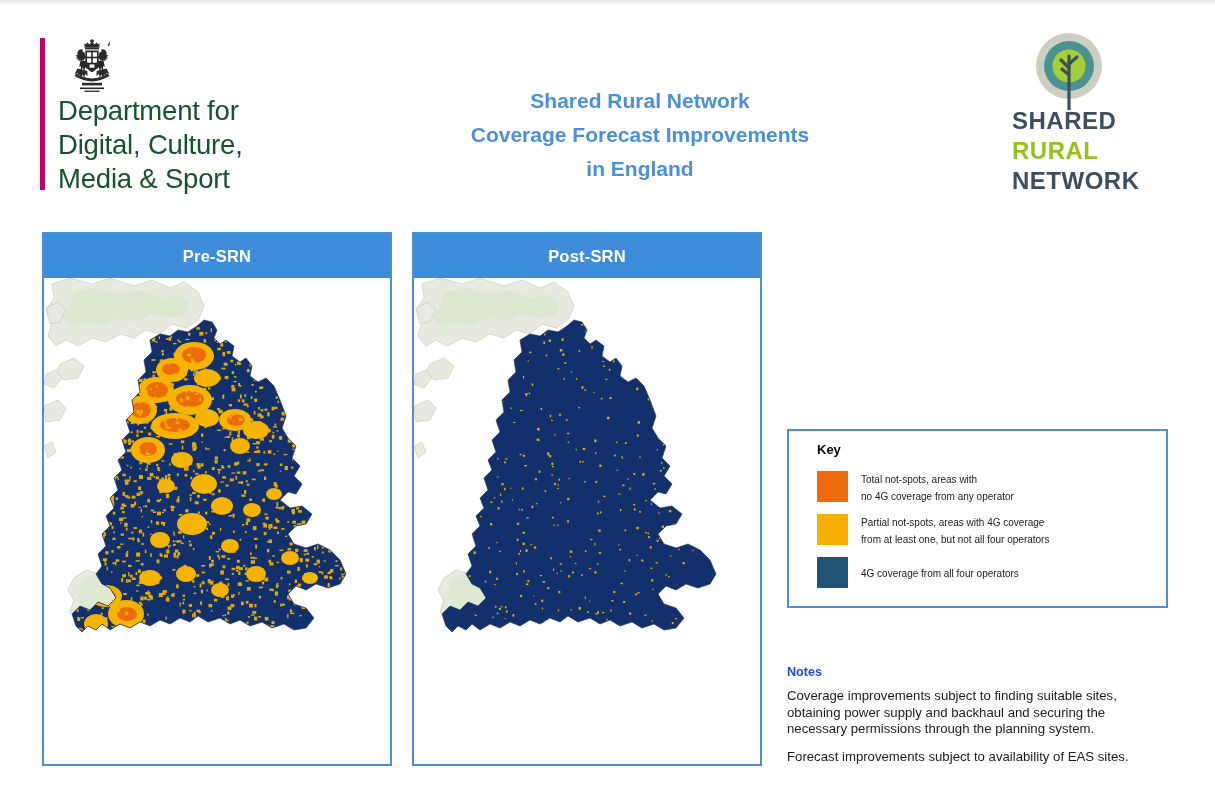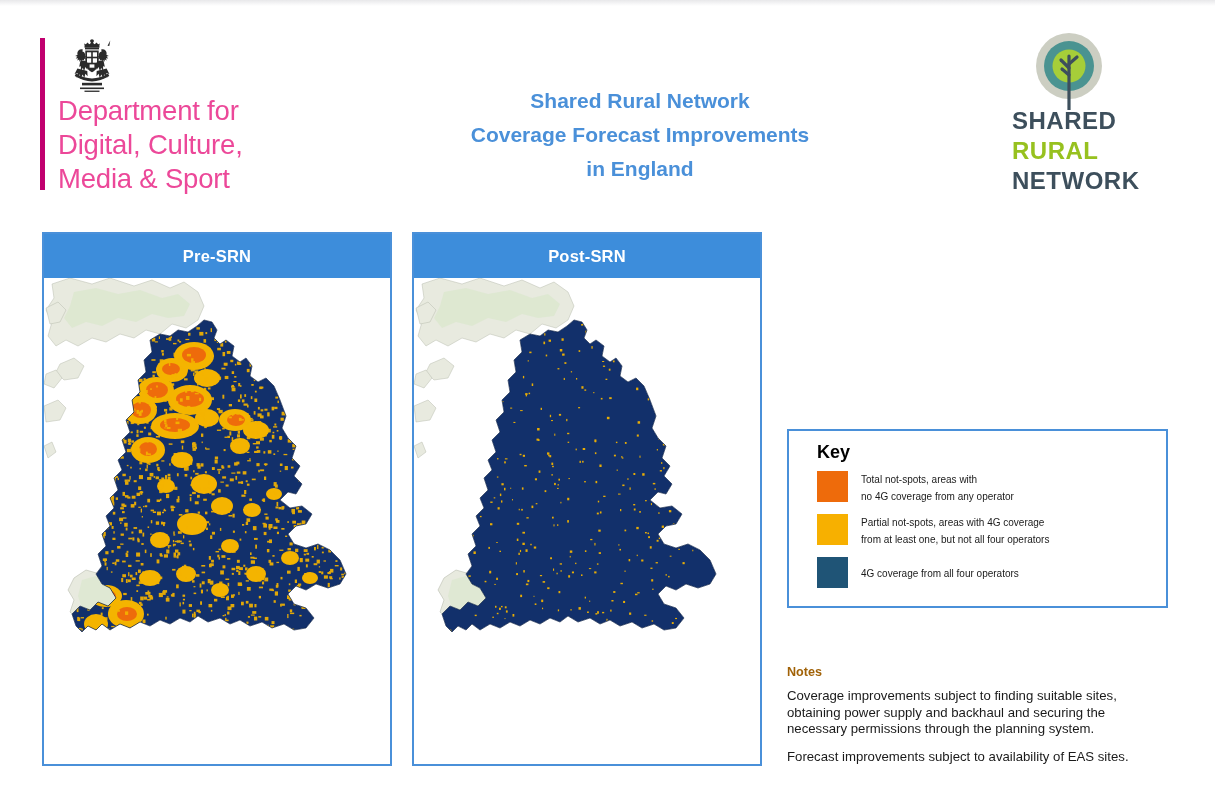--- a/index.html
+++ b/index.html
@@ -38,21 +38,21 @@
     position: absolute;
     left: 18px; top: 0px;
     width: 68px; height: 58px;
   }
   #dcms-logo .dept-name {
     position: absolute;
     left: 18px; top: 58px;
     width: 280px;
     font-size: 27.5px;
     line-height: 34px;
-    color: #ec4899;
+    color: #14532d;
     font-weight: 400;
     letter-spacing: -0.2px;
     white-space: pre;
   }
 
   
   #page-title {
     position: absolute;
     left: 360px; top: 84px;
     width: 560px;
@@ -119,21 +119,21 @@
     position: absolute;
     left: 787px; top: 429px;
     width: 381px; height: 179px;
     border: 2px solid #4a90d9;
     box-sizing: border-box;
     background: #ffffff;
   }
   #key-box .key-title {
     position: absolute;
     left: 28px; top: 11px;
-    font-size: 18px;
+    font-size: 13px;
     font-weight: bold;
     color: #000;
   }
   .key-rows {
     position: absolute;
     left: 28px; top: 40px;
     width: 340px;
   }
   .key-row {
     display: flex;
@@ -157,21 +157,21 @@
 
   
   #notes {
     position: absolute;
     left: 787px; top: 665px;
     width: 392px;
   }
   #notes .notes-title {
     font-size: 12.6px;
     font-weight: bold;
-    color: #a16207;
+    color: #1d4ed8;
     margin-bottom: 9px;
   }
   #notes .notes-p {
     font-size: 13.2px;
     line-height: 16.5px;
     color: #1a1a1a;
     margin-bottom: 11px;
     white-space: pre-line;
   }
   #notes .notes-p:last-child { margin-bottom: 0; }

